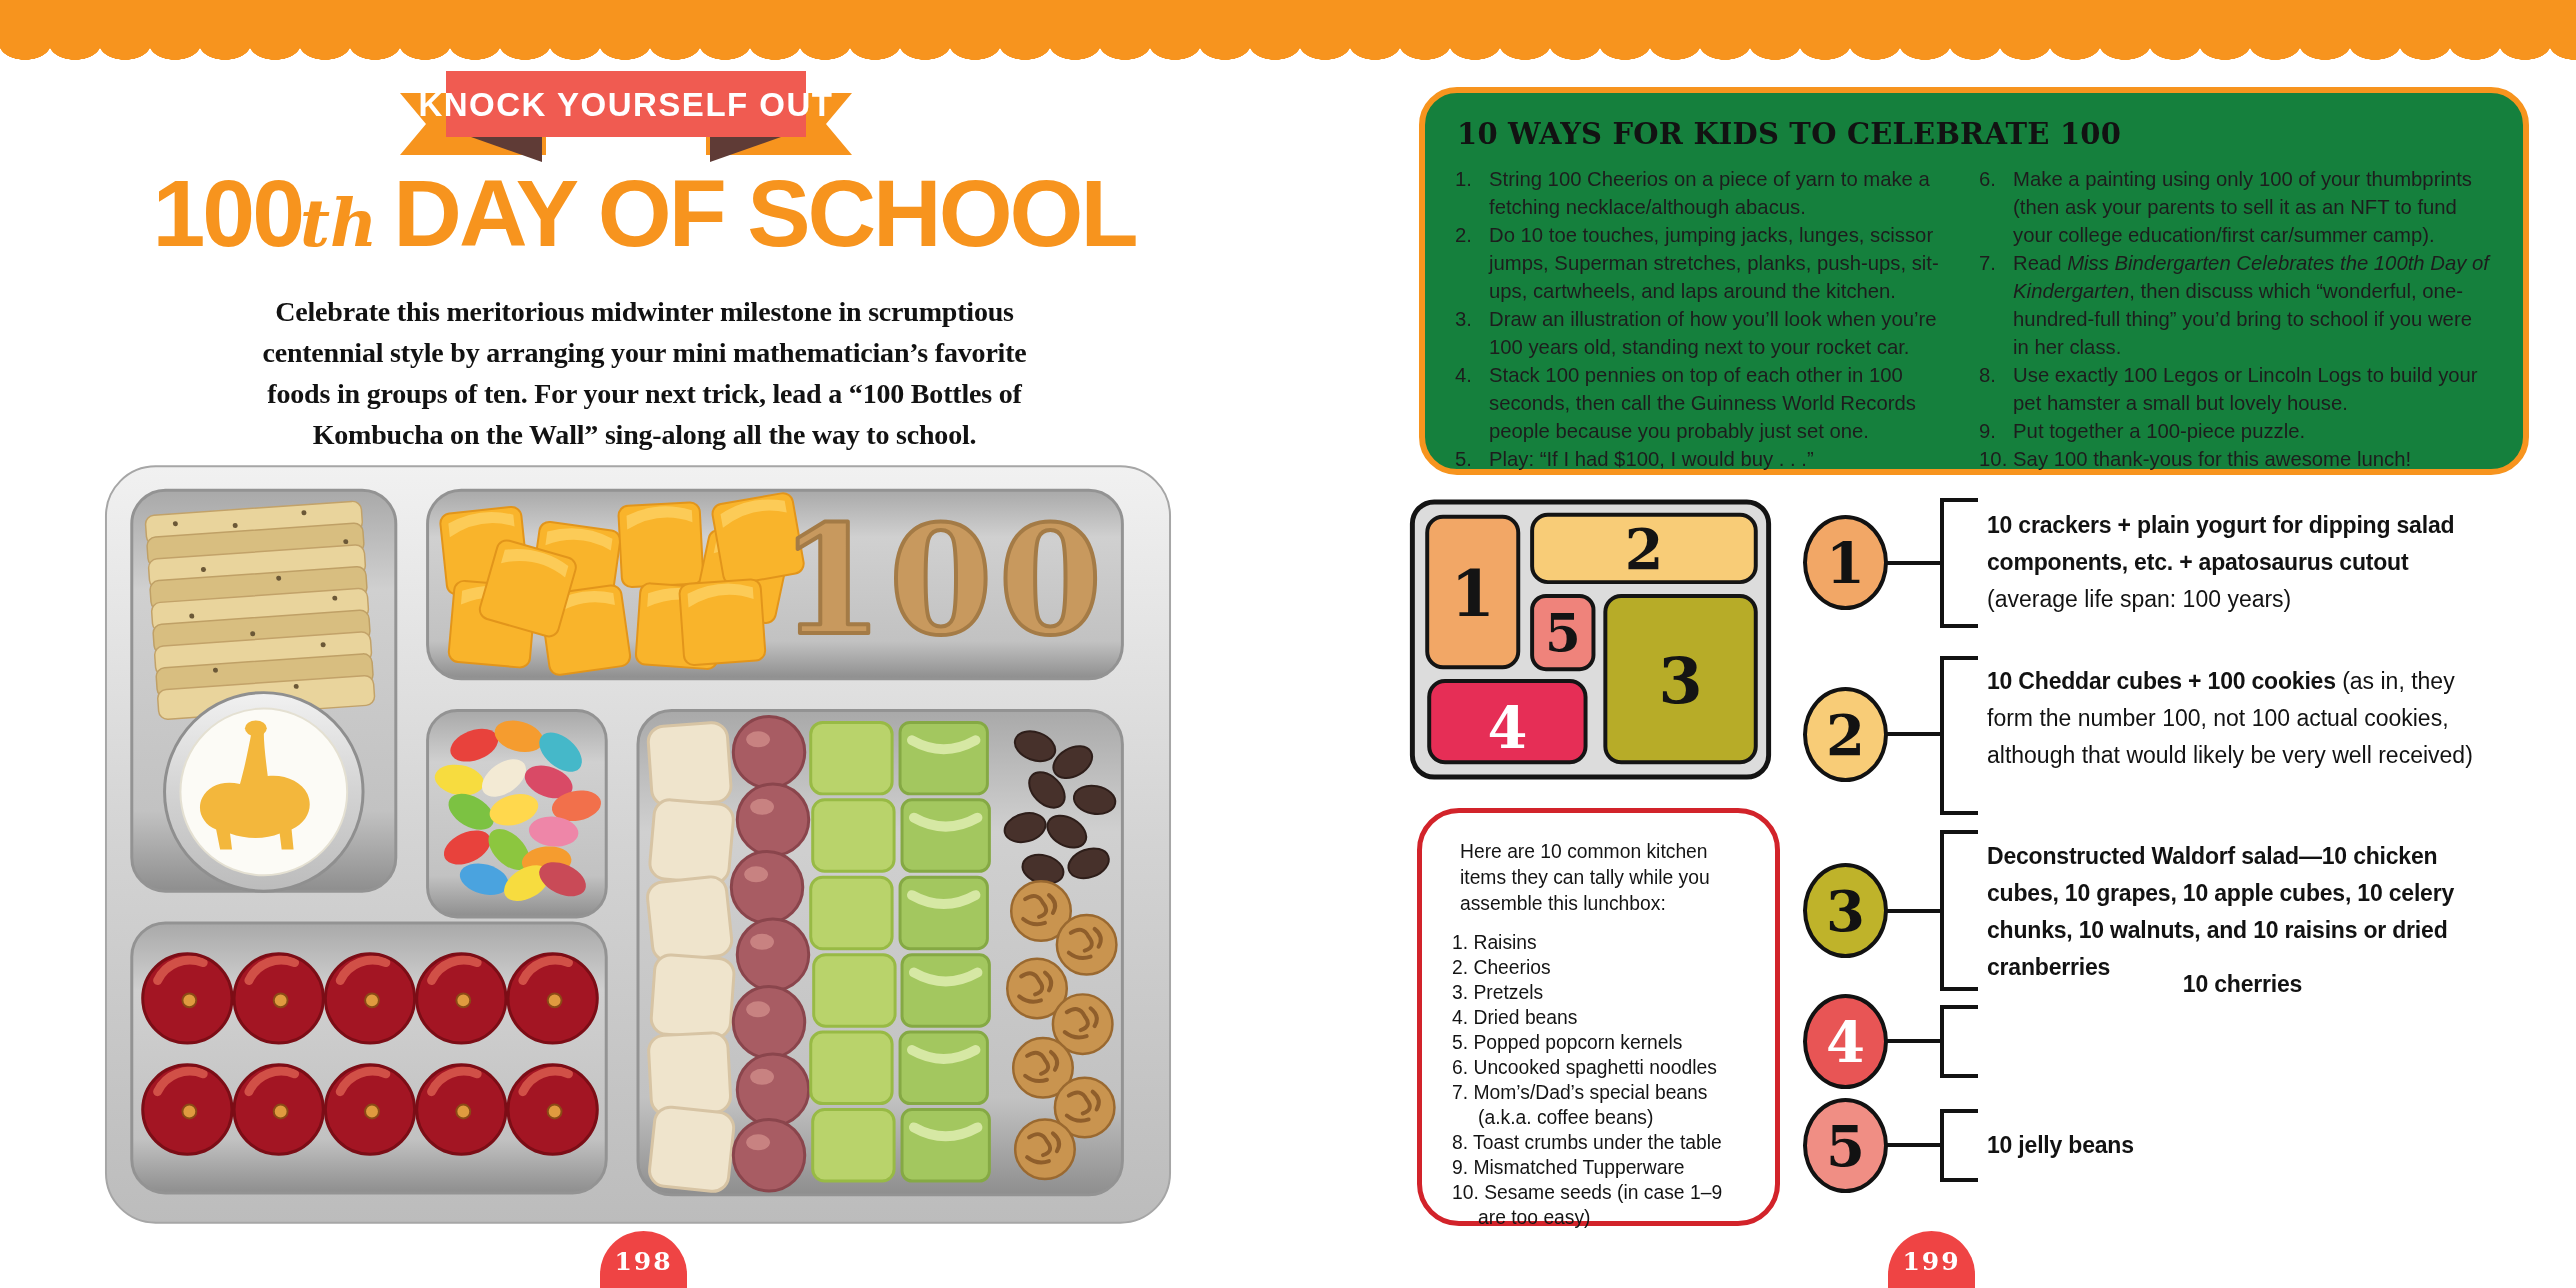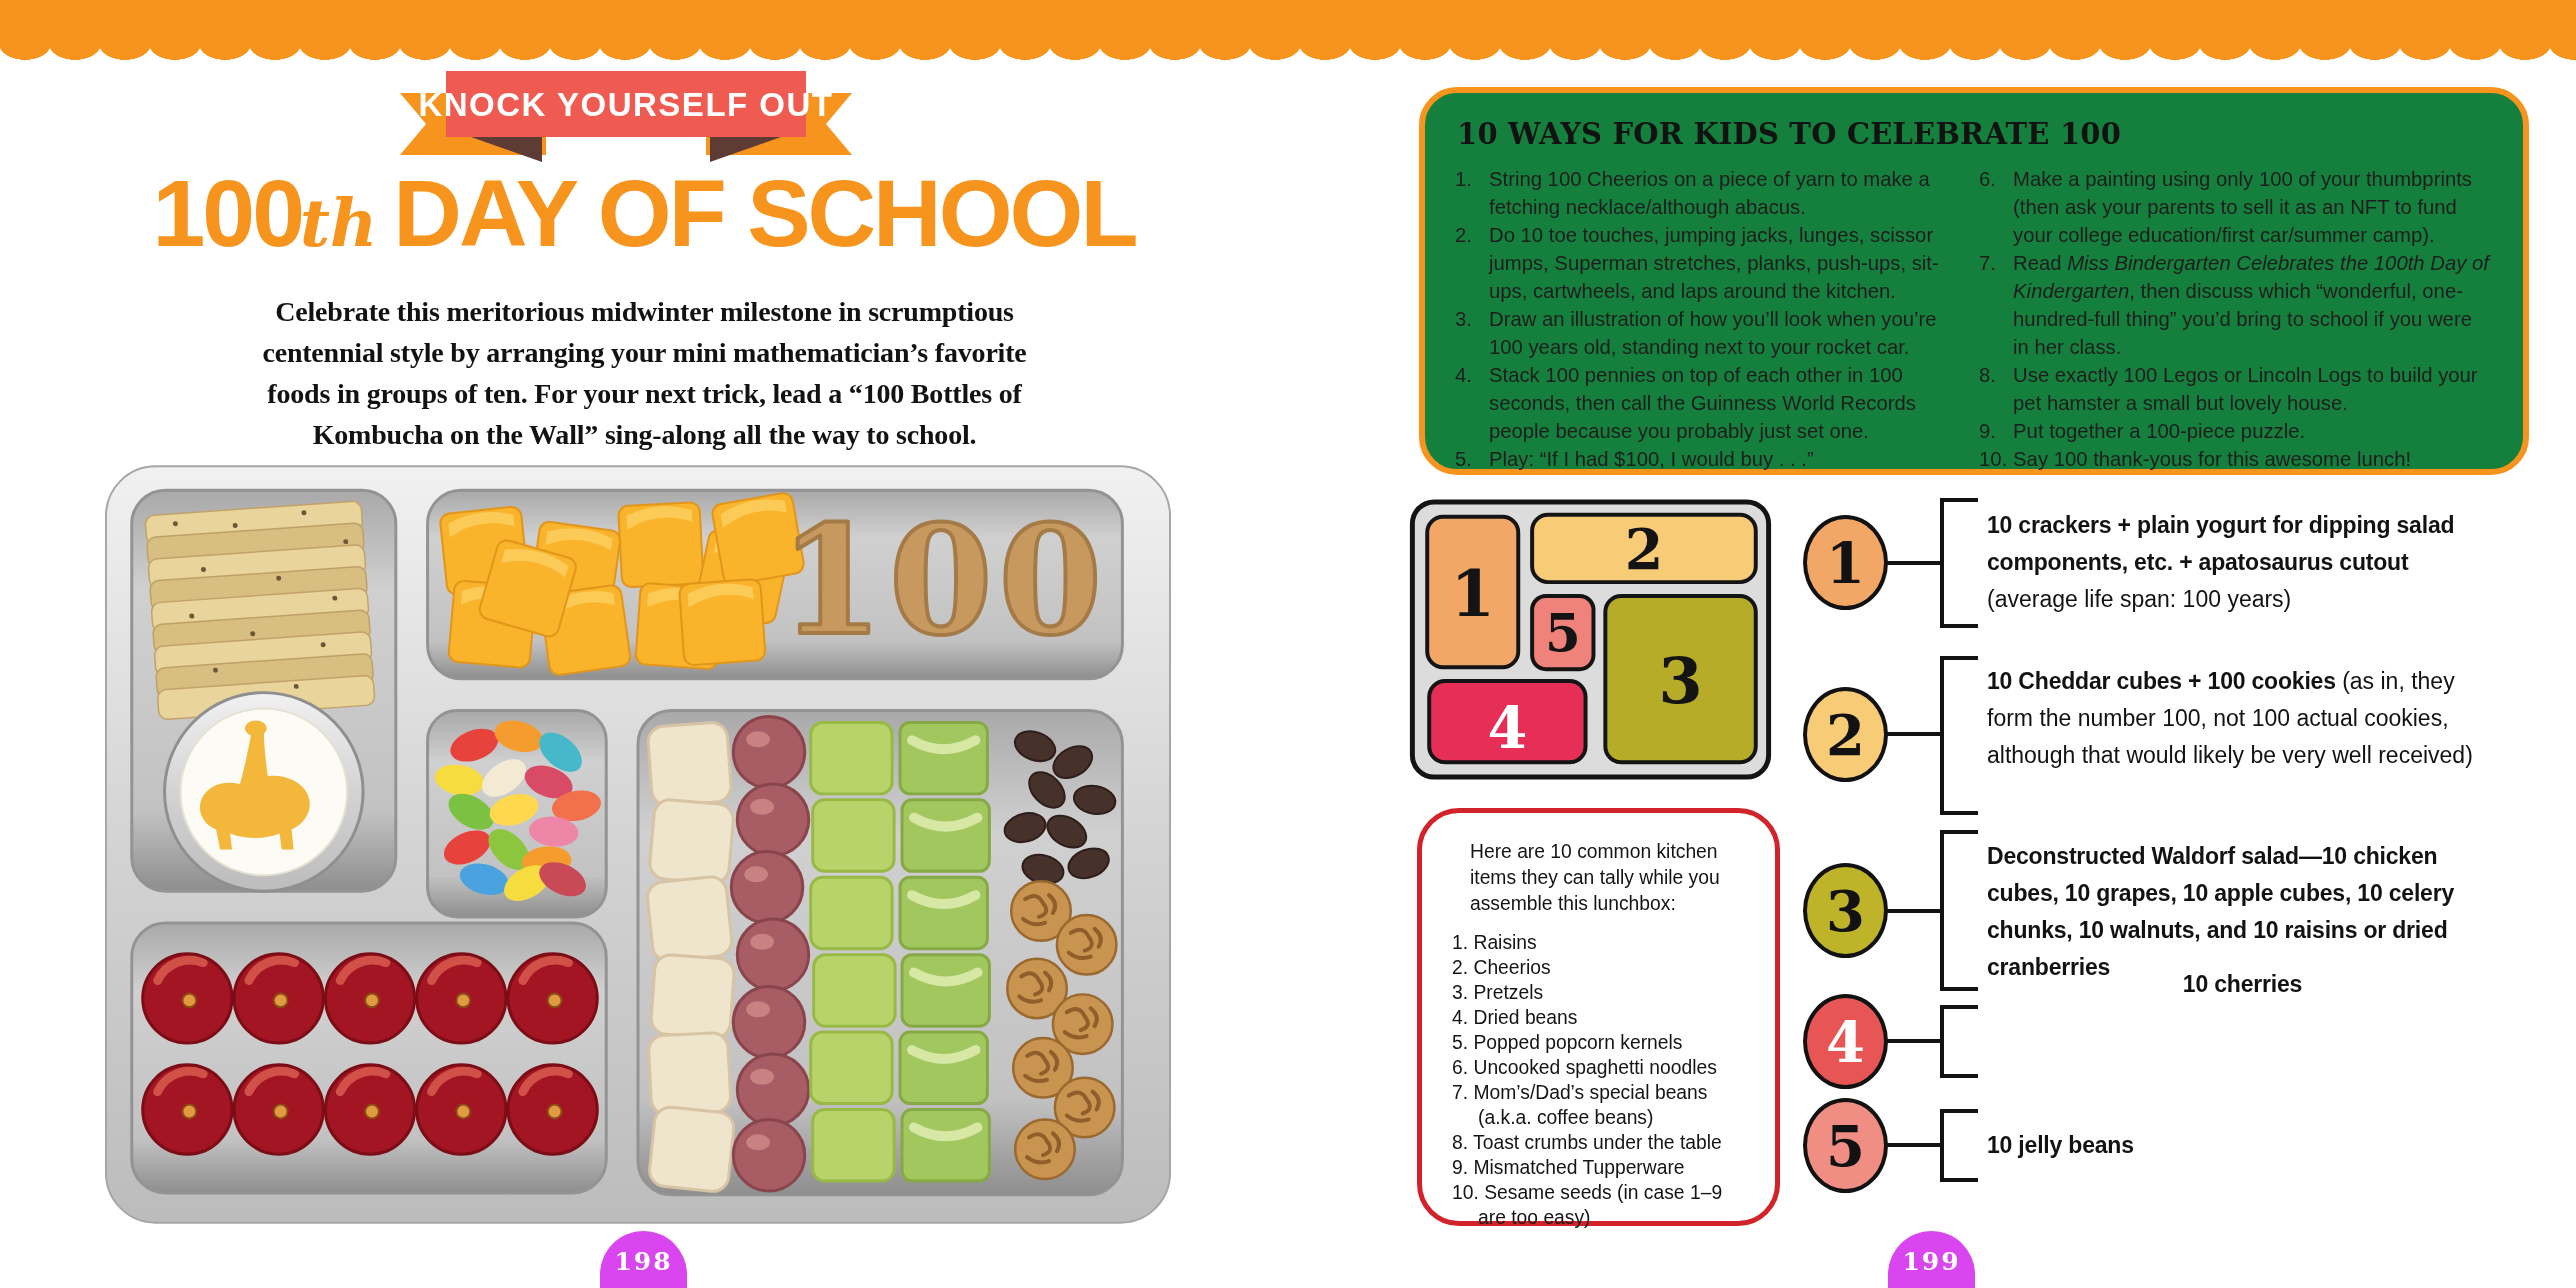--- a/index.html
+++ b/index.html
@@ -13,40 +13,40 @@
   
   .banner-wrap{position:absolute;left:376px;top:67px;width:500px;height:107px;}
   .page-title{position:absolute;left:0;top:159px;width:1288px;text-align:center;color:#F7941E;white-space:nowrap;}
   .page-title .tnum,.page-title .trest{font-family:"Liberation Sans",sans-serif;font-weight:800;font-size:95px;letter-spacing:-3px;}
   .page-title .tord{font-family:"DejaVu Serif",serif;font-style:italic;font-weight:700;font-size:65px;margin:0 4px 0 -2px;}
   .page-title .trest{margin-left:12px;}
   .intro{position:absolute;left:149px;top:291px;width:991px;text-align:center;
          font-family:"Liberation Serif",serif;font-weight:700;font-size:28px;line-height:41px;color:#121212;letter-spacing:-0.2px;}
   .photo{position:absolute;left:102px;top:462px;}
   
-  .tab{position:absolute;bottom:0;width:87px;height:57px;background:#d946ef;border-radius:46px 46px 0 0;
+  .tab{position:absolute;bottom:0;width:87px;height:57px;background:#ef4444;border-radius:46px 46px 0 0;
        color:#fff;font-family:"DejaVu Serif",serif;font-weight:800;font-size:25px;letter-spacing:2px;
        display:flex;align-items:center;justify-content:center;padding-top:4px;box-sizing:border-box;}
   .tab-left{left:600px;} .tab-right{left:1888px;}
   
   .ways-box{position:absolute;left:1419px;top:87px;width:1110px;height:388px;box-sizing:border-box;
             border:6px solid #F7941E;border-radius:38px;padding:24px 30px 20px 30px;background:#15803d;}
   .ways-heading{font-family:"DejaVu Serif",serif;font-weight:800;font-size:29px;letter-spacing:0.2px;color:#121212;margin:0 0 14px 2px;}
   .ways-cols{display:flex;gap:40px;}
   .ways-col1{width:487px;} .ways-col2{width:517px;}
   .way{display:flex;font-size:20.3px;line-height:28px;color:#1d1d1d;}
   .way-num{flex:0 0 34px;} .way-text{flex:1;}
   .way i{font-style:italic;}
   
   .diagram{position:absolute;left:1407px;top:497px;}
   .dnum{font-family:"DejaVu Serif",serif;font-weight:800;}
   
   .kitchen-box{position:absolute;left:1417px;top:808px;width:363px;height:418px;box-sizing:border-box;
                border:5px solid #D2232A;border-radius:42px;padding:26px 26px 18px 30px;background:#fff;}
-  .kitchen-intro{font-size:19.3px;line-height:26px;color:#141414;margin:0 0 13px 18px;}
+  .kitchen-intro{font-size:19.3px;line-height:26px;color:#141414;margin:0 0 13px 8px;}
   .kitchen-item{font-size:19.3px;line-height:25px;color:#141414;padding-left:26px;text-indent:-26px;}
   
   .lg-circle{position:absolute;width:85px;height:95px;border:4px solid #121212;border-radius:50%;
              display:flex;align-items:center;justify-content:center;box-sizing:border-box;
              font-family:"DejaVu Serif",serif;font-weight:800;font-size:56px;color:#121212;}
   .lg1{background:#F2A766;} .lg2{background:#F8CC77;} .lg3{background:#BFB32A;}
   .lg4{background:#E85555;color:#ffffff;} .lg5{background:#F08E84;}
   .lg-conn{position:absolute;height:4px;background:#121212;left:1886px;width:54px;}
   .lg-bracket{position:absolute;left:1940px;width:38px;box-sizing:border-box;
               border-left:4px solid #121212;border-top:4px solid #121212;border-bottom:4px solid #121212;}

